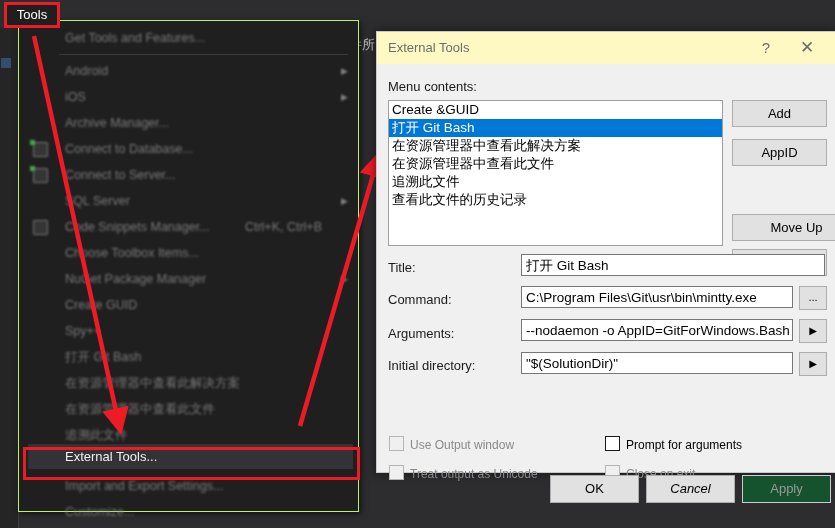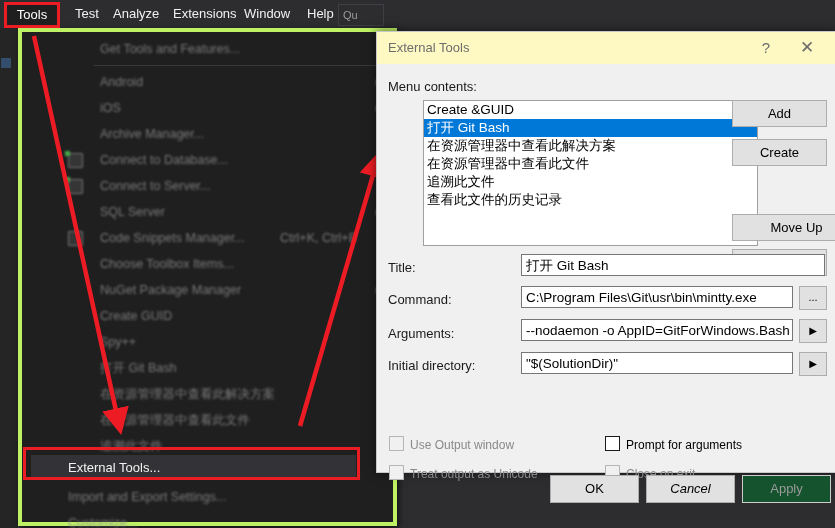--- a/index.html
+++ b/index.html
@@ -29,24 +29,23 @@
   #bg-doc-text{
     position:absolute;left:336px;top:36px;color:#c8c8c8;font-size:13px;white-space:nowrap;
   }
 
   
   #left-strip{position:absolute;left:0;top:28px;width:18px;height:500px;background:#252526;border-right:1px solid #3f3f46;}
   #left-strip-glyph{position:absolute;left:1px;top:30px;width:10px;height:10px;background:#3f6fa8;opacity:.55;}
 
   
   #tools-menu{
-    position:absolute;left:18px;top:28px;width:339px;height:490px;
-    background:#1f1f20;border:4px solid #bef264;
+    position:absolute;left:18px;top:20px;width:339px;height:490px;
+    background:#1f1f20;border:1px solid #bef264;
     box-shadow:2px 2px 6px rgba(0,0,0,.6);
-    padding-left:32px;
   }
   .mi{
     position:relative;height:26px;line-height:26px;
     color:#8d8d8d;font-size:12.5px;
     padding-left:46px;white-space:nowrap;overflow:hidden;
     filter:blur(1.15px);opacity:.82;
   }
   .mi.cjk{font-size:12.5px;}
   .mi .accel{position:absolute;right:36px;color:#8d8d8d;}
   .mi .submenu-arrow{position:absolute;right:10px;top:0;color:#9a9a9a;font-size:9px;}
@@ -108,21 +107,21 @@
   }
 
   #dlg-body{position:relative;height:309px;background:#f0f0f0;}
 
   .lbl{position:absolute;color:#1a1a1a;font-size:13px;line-height:16px;white-space:nowrap;}
 
   #menu-contents-label{left:11px;top:15px;}
 
   #listbox{
     position:absolute;left:11px;top:36px;width:333px;height:144px;
-    background:#ffffff;border:1px solid #a0a0a0;overflow:hidden;margin-left:35px;
+    background:#ffffff;border:1px solid #a0a0a0;overflow:hidden;
   }
   .lb-item{
     height:18px;line-height:18px;font-size:13.5px;color:#000000;
     padding-left:3px;white-space:nowrap;overflow:hidden;
   }
   .lb-item.sel{background:#0078d7;color:#ffffff;}
 
   .sidebtn{
     position:absolute;left:355px;width:93px;height:25px;
     background:#e1e1e1;border:1px solid #adadad;
@@ -180,29 +179,20 @@
   }
   #btn-ok{left:173px;}
   #btn-cancel{left:269px;font-style:italic;}
   #btn-apply{left:365px;color:#9a9a9a;background:#14532d;border-color:#cccccc;}
 </style>
 </head>
 <body>
 
 <div id="vs-shell">
 
-  <div id="menubar">
-    <div class="mb-item" style="left:4px;">Tools</div>
-    <div class="mb-item" style="left:66px;">Test</div>
-    <div class="mb-item" style="left:104px;">Analyze</div>
-    <div class="mb-item" style="left:164px;">Extensions</div>
-    <div class="mb-item" style="left:235px;">Window</div>
-    <div class="mb-item" style="left:298px;">Help</div>
-    <div id="quicklaunch">Qu</div>
-  </div>
 
   <div id="bg-doc-text">文件所</div>
 
   <div id="left-strip">
     <div id="left-strip-glyph"></div>
   </div>
 
   <div id="tools-menu">
 
     <div class="mi" style="margin-top:4px;">
@@ -313,21 +303,21 @@
     <div id="listbox">
       <div class="lb-item">Create &amp;GUID</div>
       <div class="lb-item sel">打开 Git Bash</div>
       <div class="lb-item">在资源管理器中查看此解决方案</div>
       <div class="lb-item">在资源管理器中查看此文件</div>
       <div class="lb-item">追溯此文件</div>
       <div class="lb-item">查看此文件的历史记录</div>
     </div>
 
     <div class="sidebtn" id="btn-add">Add</div>
-    <div class="sidebtn" id="btn-delete">Create</div>
+    <div class="sidebtn" id="btn-delete">AppID</div>
     <div class="sidebtn" id="btn-moveup">Move Up</div>
     <div class="sidebtn" id="btn-movedown">Move Down</div>
 
     <div class="lbl fld-label" id="lbl-title">Title:</div>
     <div class="lbl fld-label" id="lbl-command">Command:</div>
     <div class="lbl fld-label" id="lbl-arguments">Arguments:</div>
     <div class="lbl fld-label" id="lbl-initdir">Initial directory:</div>
 
     <div class="txt" id="txt-title">打开 Git Bash</div>
     <div class="txt" id="txt-command">C:\Program Files\Git\usr\bin\mintty.exe</div>

